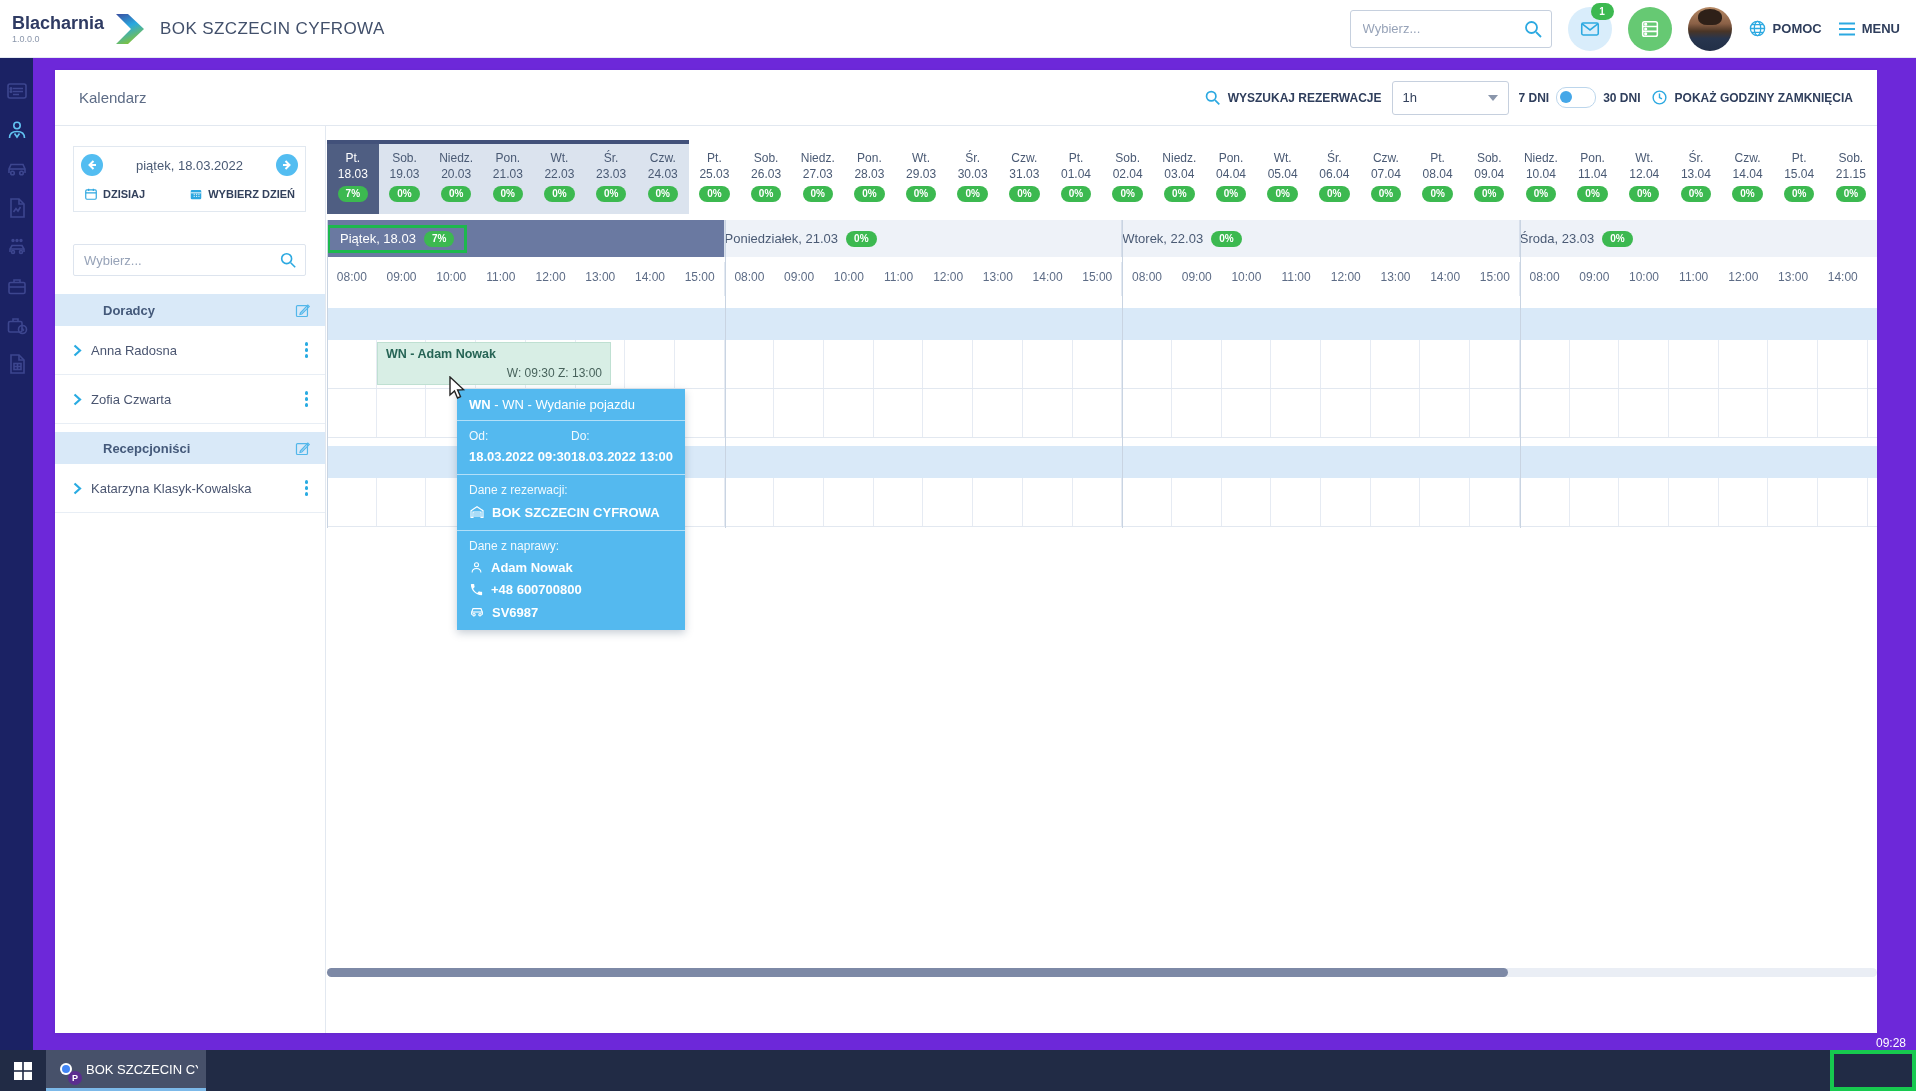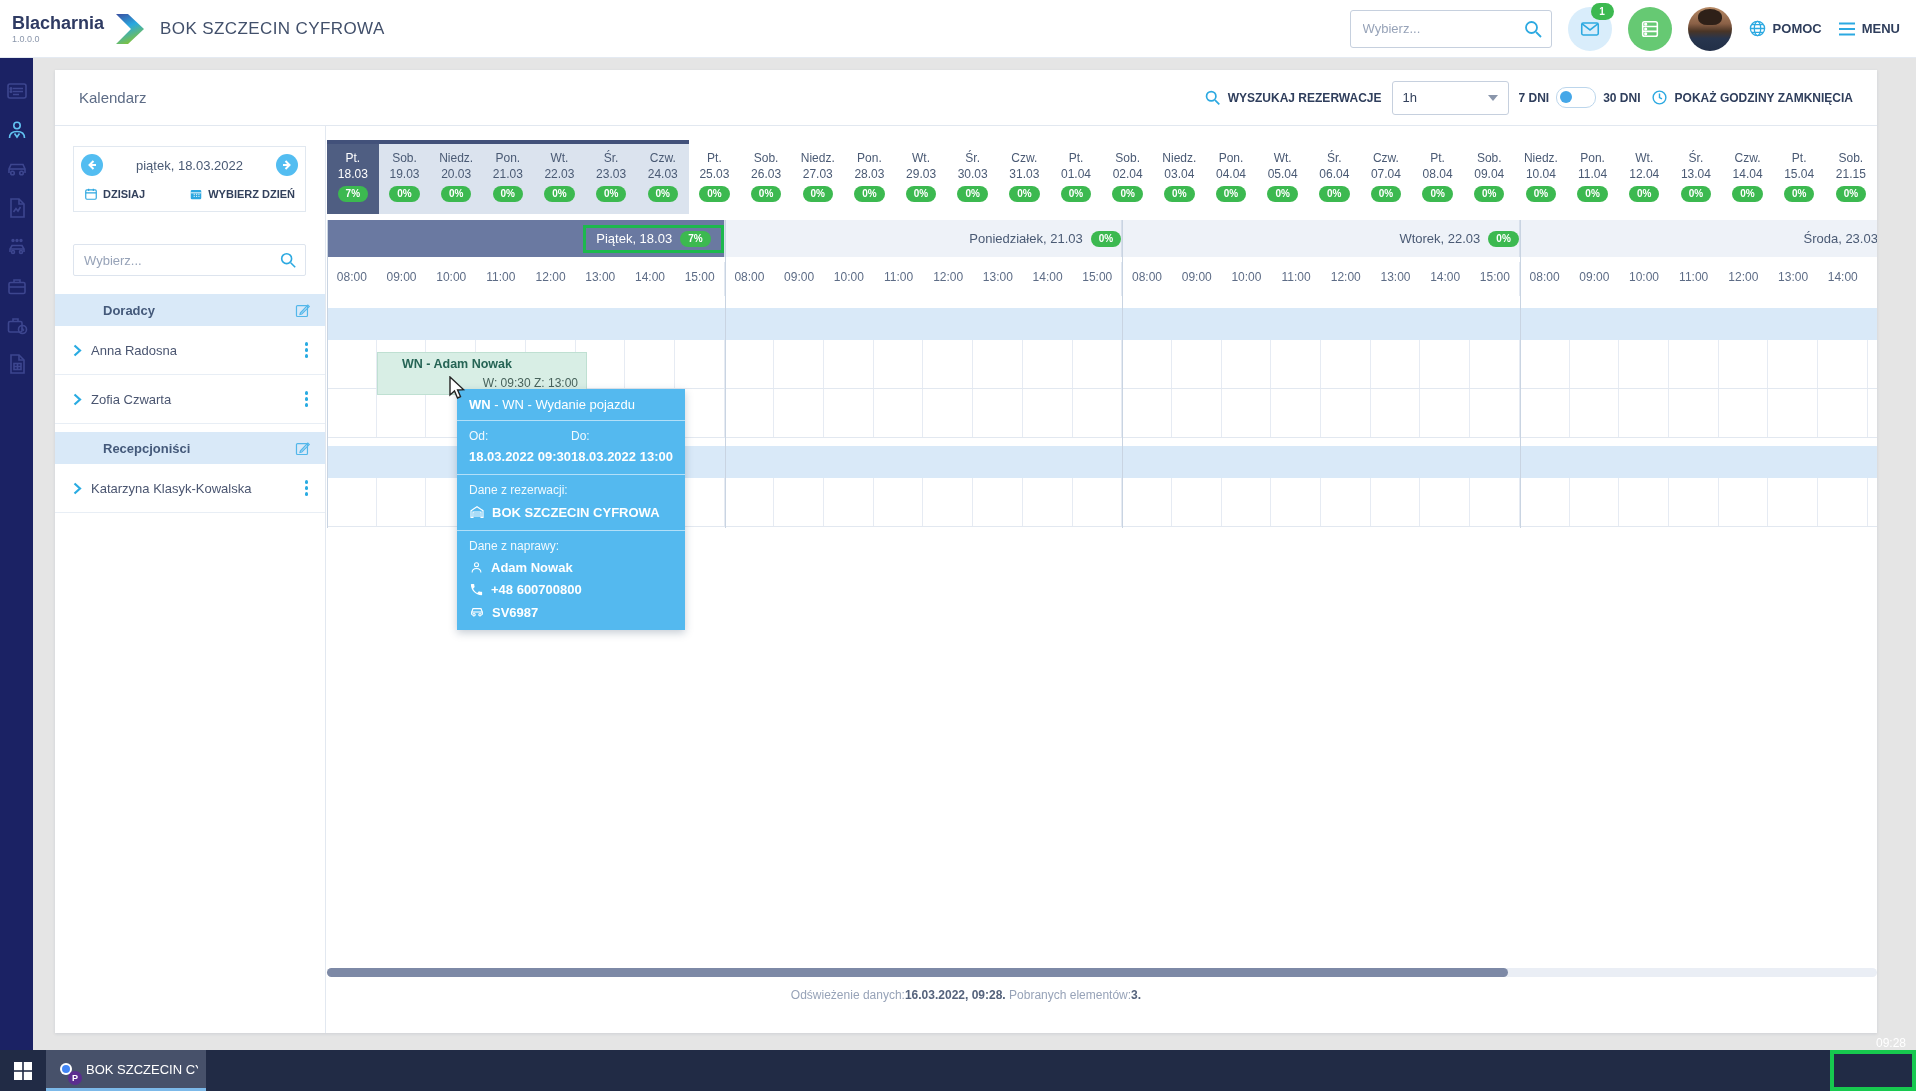--- a/index.html
+++ b/index.html
@@ -1,17 +1,17 @@
 <!DOCTYPE html>
 <html><head>
 <meta charset="utf-8">
 <style>
   html,body{margin:0;padding:0;}
   .stage{position:relative;width:1916px;height:1091px;overflow:hidden;
-         background:#e5e5e5;font-family:"Liberation Sans",sans-serif;
+         background:#6d28d9;font-family:"Liberation Sans",sans-serif;
          -webkit-font-smoothing:antialiased;color:#4a5570;}
   svg{display:block;}
 
   
   .topbar{position:absolute;left:0;top:0;width:1916px;height:57px;background:#fff;
           border-bottom:1px solid #e4eaf2;display:flex;align-items:center;z-index:30;}
   .brand{display:flex;align-items:center;margin-left:12px;}
   .brand-name{font-size:18px;font-weight:700;color:#2f3b63;line-height:1;}
   .brand-ver{font-size:9px;color:#8a96ab;margin-top:2px;}
   .brand-chev{margin:0 10px 0 8px;}
@@ -86,36 +86,36 @@
   .date-cell{width:51.66px;flex:none;display:flex;flex-direction:column;align-items:center;justify-content:flex-start;
              padding-top:7px;box-sizing:border-box;font-size:12px;color:#4a5a74;cursor:pointer;}
   .date-cell .d-abbr{line-height:15px;}
   .date-cell .d-date{font-weight:400;line-height:16px;}
   .date-cell.wk{background:#dbe3ee;}
   .date-cell.sel{background:#4f5e82;color:#fff;}
   .week-topline{position:absolute;left:0;top:14px;width:361.6px;height:4px;background:#42517a;}
   .pill{display:inline-block;background:#3cb950;color:#fff;font-size:10px;font-weight:700;border-radius:9px;
         padding:3px 8px;line-height:10px;margin-top:4px;}
   .bands-row{position:absolute;left:0;top:94px;height:37px;display:flex;}
-  .day-band{width:397.6px;flex:none;display:flex;align-items:center;justify-content:flex-end;background:#eef2f8;
+  .day-band{width:397.6px;flex:none;display:flex;align-items:center;justify-content:flex-start;background:#eef2f8;
             border-right:1px solid #d7dfeb;box-sizing:border-box;font-size:13px;color:#4a5a74;}
   .day-band.sel{background:#6a79a1;color:#fff;}
   .band-label{display:inline-flex;align-items:center;gap:8px;}
   .day-band.sel .band-label{border:3px solid #1db84e;padding:3px 10px;}
   .times-row{position:absolute;left:0;top:136px;height:34px;display:flex;}
   .time-group{width:397.6px;flex:none;display:flex;border-right:1px solid #e3e9f2;box-sizing:border-box;}
   .time-cell{width:49.7px;flex:none;text-align:center;font-size:12px;color:#5d6c86;line-height:30px;}
   .rows-area{position:absolute;left:0;top:182px;right:0;}
   .grid-band{height:32px;background:#d9e9f8;}
   .grid-row{height:49px;background:
       repeating-linear-gradient(90deg,transparent 0px,transparent 48.7px,#e6ebf3 48.7px,#e6ebf3 49.7px);
       border-bottom:1px solid #e2e8f0;box-sizing:border-box;position:relative;}
   .day-sep{position:absolute;top:94px;width:1px;height:308px;background:#c9d4e2;z-index:3;}
-  .appt{position:absolute;left:50px;top:12px;width:210px;height:43px;background:#d8eee5;
-        border:1px solid #bfe0d2;box-sizing:border-box;padding:4px 24px;z-index:4;cursor:pointer;}
+  .appt{position:absolute;left:50px;top:2px;width:234px;height:43px;background:#d8eee5;
+        border:1px solid #bfe0d2;box-sizing:border-box;padding:4px 8px;z-index:4;cursor:pointer;}
   .appt-title{font-size:12.5px;font-weight:700;color:#266455;}
   .appt-time{position:absolute;right:8px;bottom:4px;font-size:12px;color:#48635c;}
 
   
   .hscroll{position:absolute;left:272px;top:898px;width:1550px;height:9px;background:#eaeef5;border-radius:5px;}
   .hscroll .thumb{position:absolute;left:0;top:0;height:9px;width:1181px;background:#7d89a6;border-radius:5px;cursor:pointer;}
   .card-footer{position:absolute;left:0;top:918px;width:100%;text-align:center;font-size:12px;color:#97a3b8;}
   .card-footer b{color:#55637c;font-weight:700;}
 
   
@@ -656,23 +656,20 @@
           <div class="day-sep" style="left: 397.6px;"></div>
           <div class="day-sep" style="left: 795.2px;"></div>
           <div class="day-sep" style="left: 1192.8px;"></div>
         </div>
     </div>
 
     <div class="hscroll">
       <div class="thumb"></div>
     </div>
 
-    <div class="card-footer">
-      <span>Odświeżenie danych:</span><b>16.03.2022, 09:28.</b><span> Pobranych elementów:</span><b>3.</b>
-    </div>
   </div>
 
   <div class="tooltip">
     <div class="tt-title"><b>WN</b><span> - WN - Wydanie pojazdu</span></div>
     <div class="tt-sec">
       <div class="tt-cols">
         <div class="tt-col">
             <div class="tt-label">Od:</div>
           <div class="tt-value">18.03.2022 09:30</div>
           </div>

